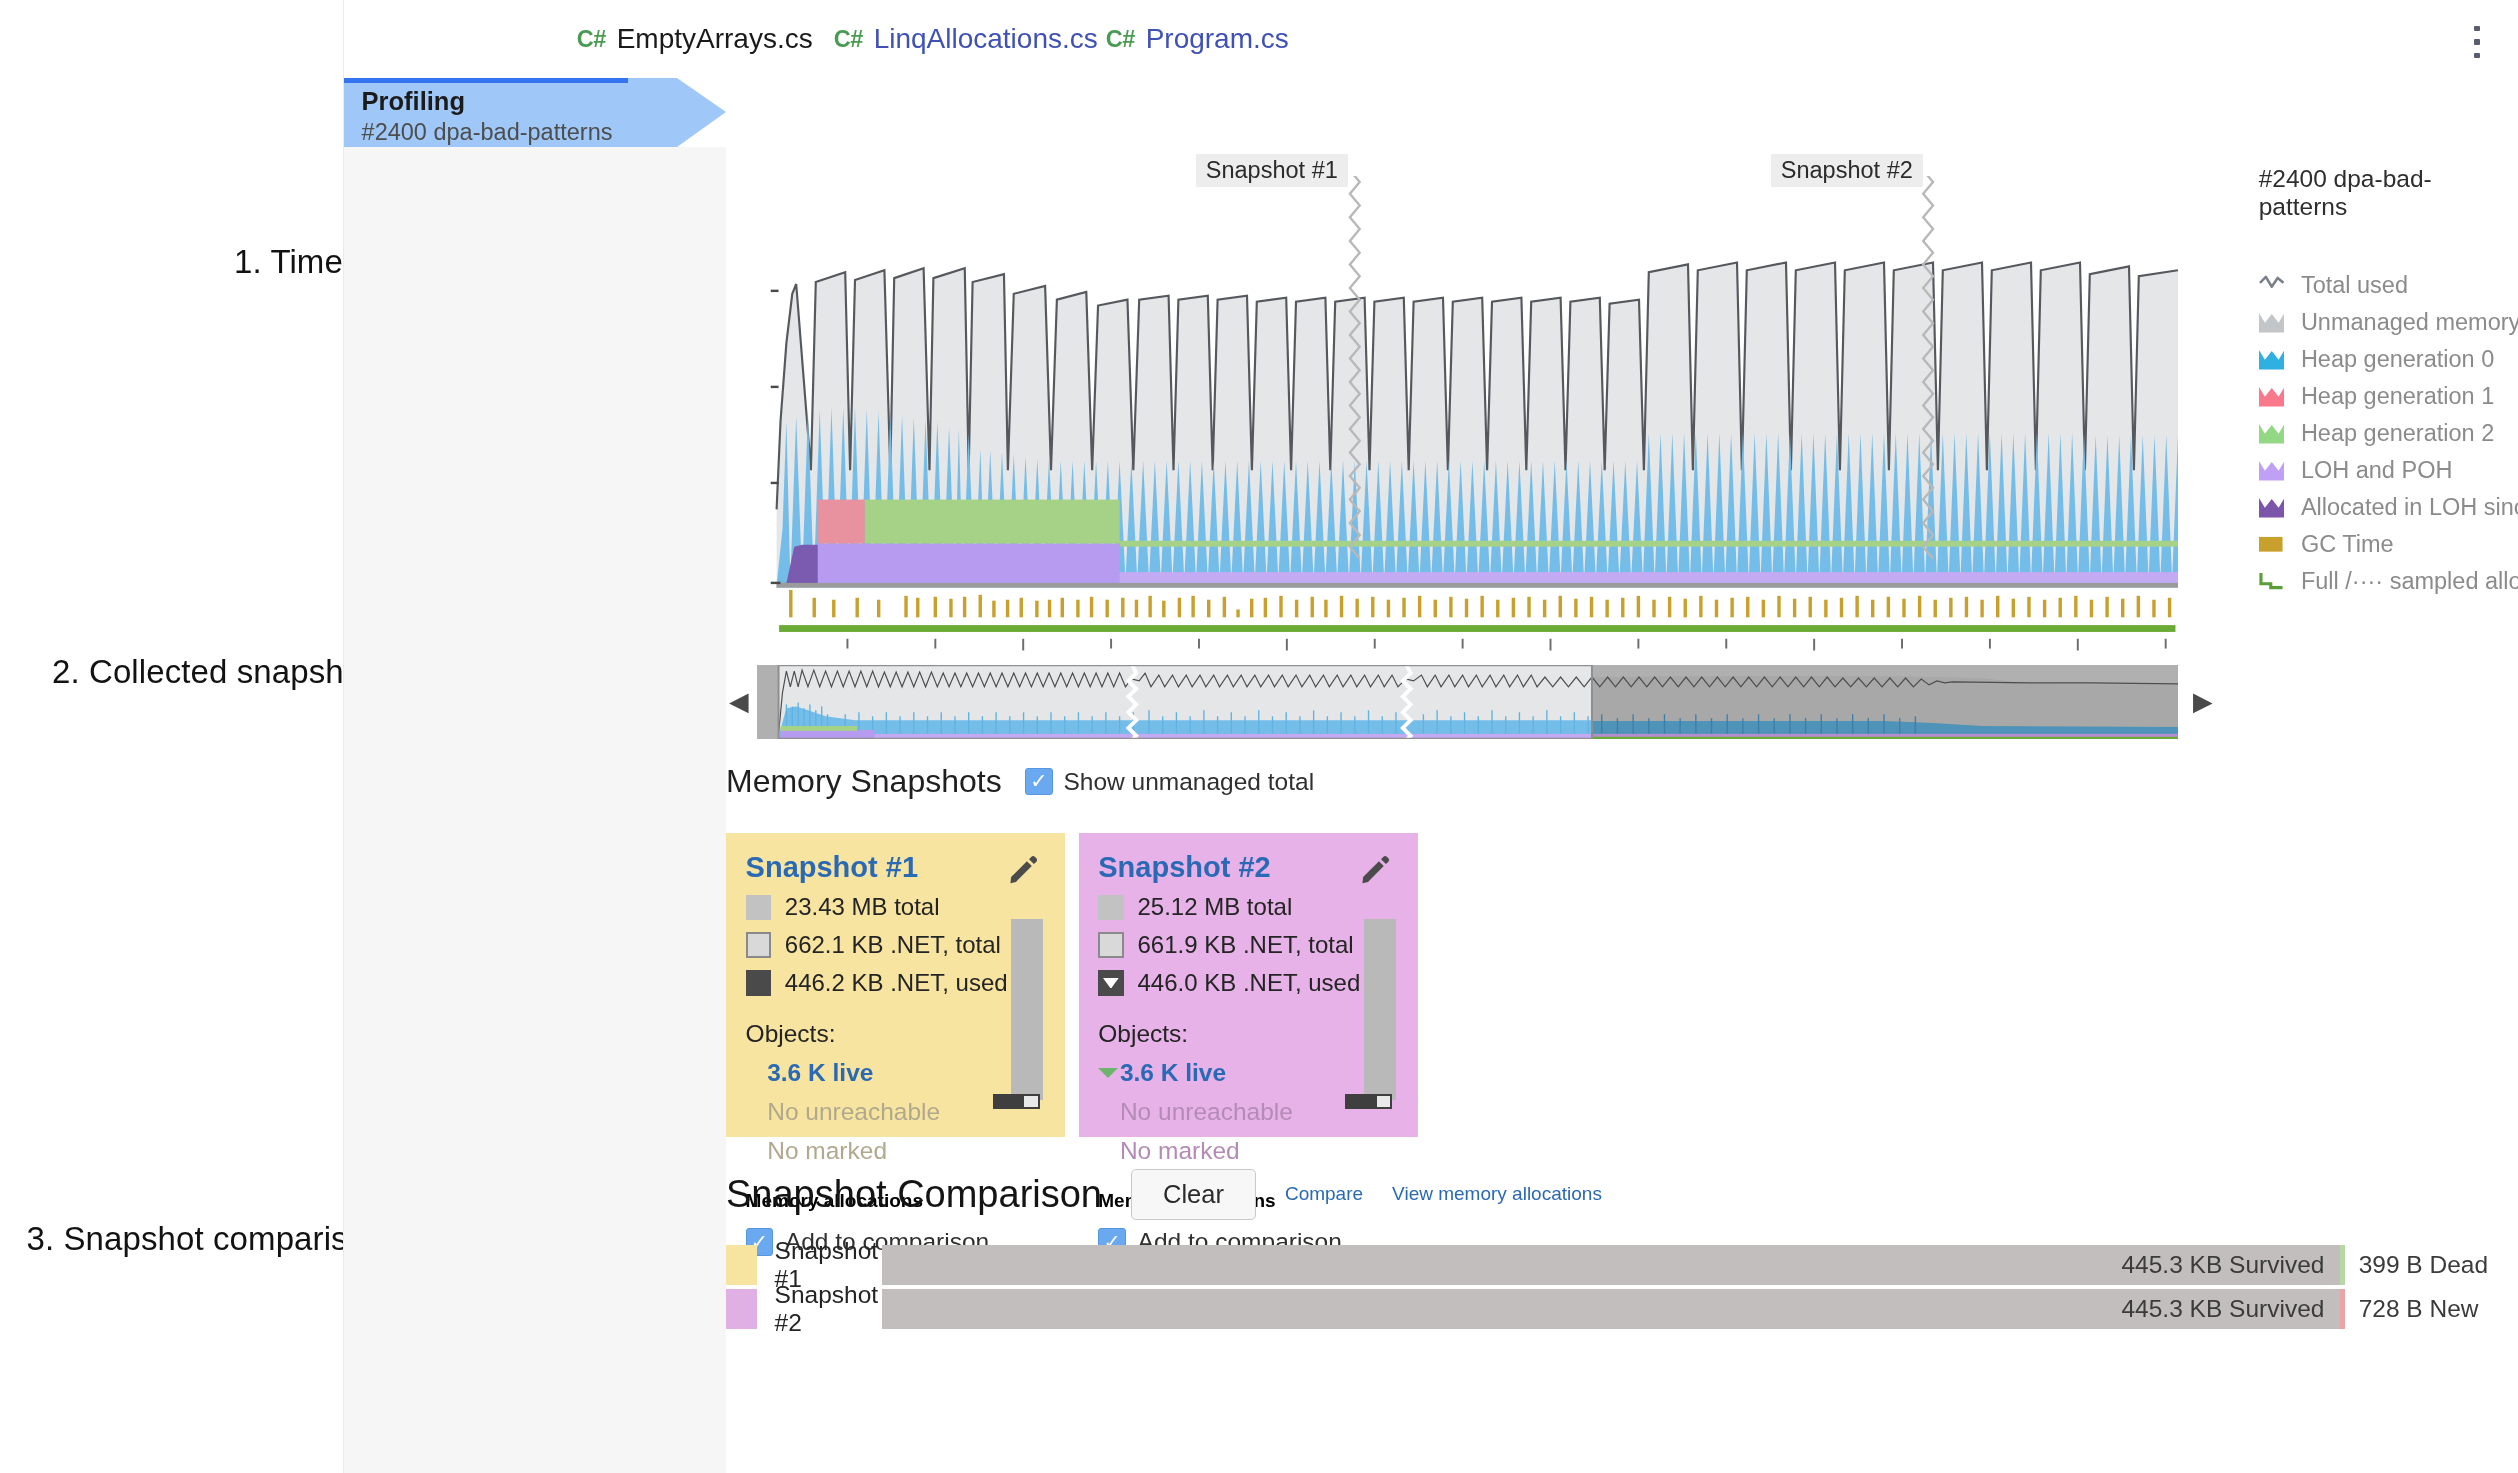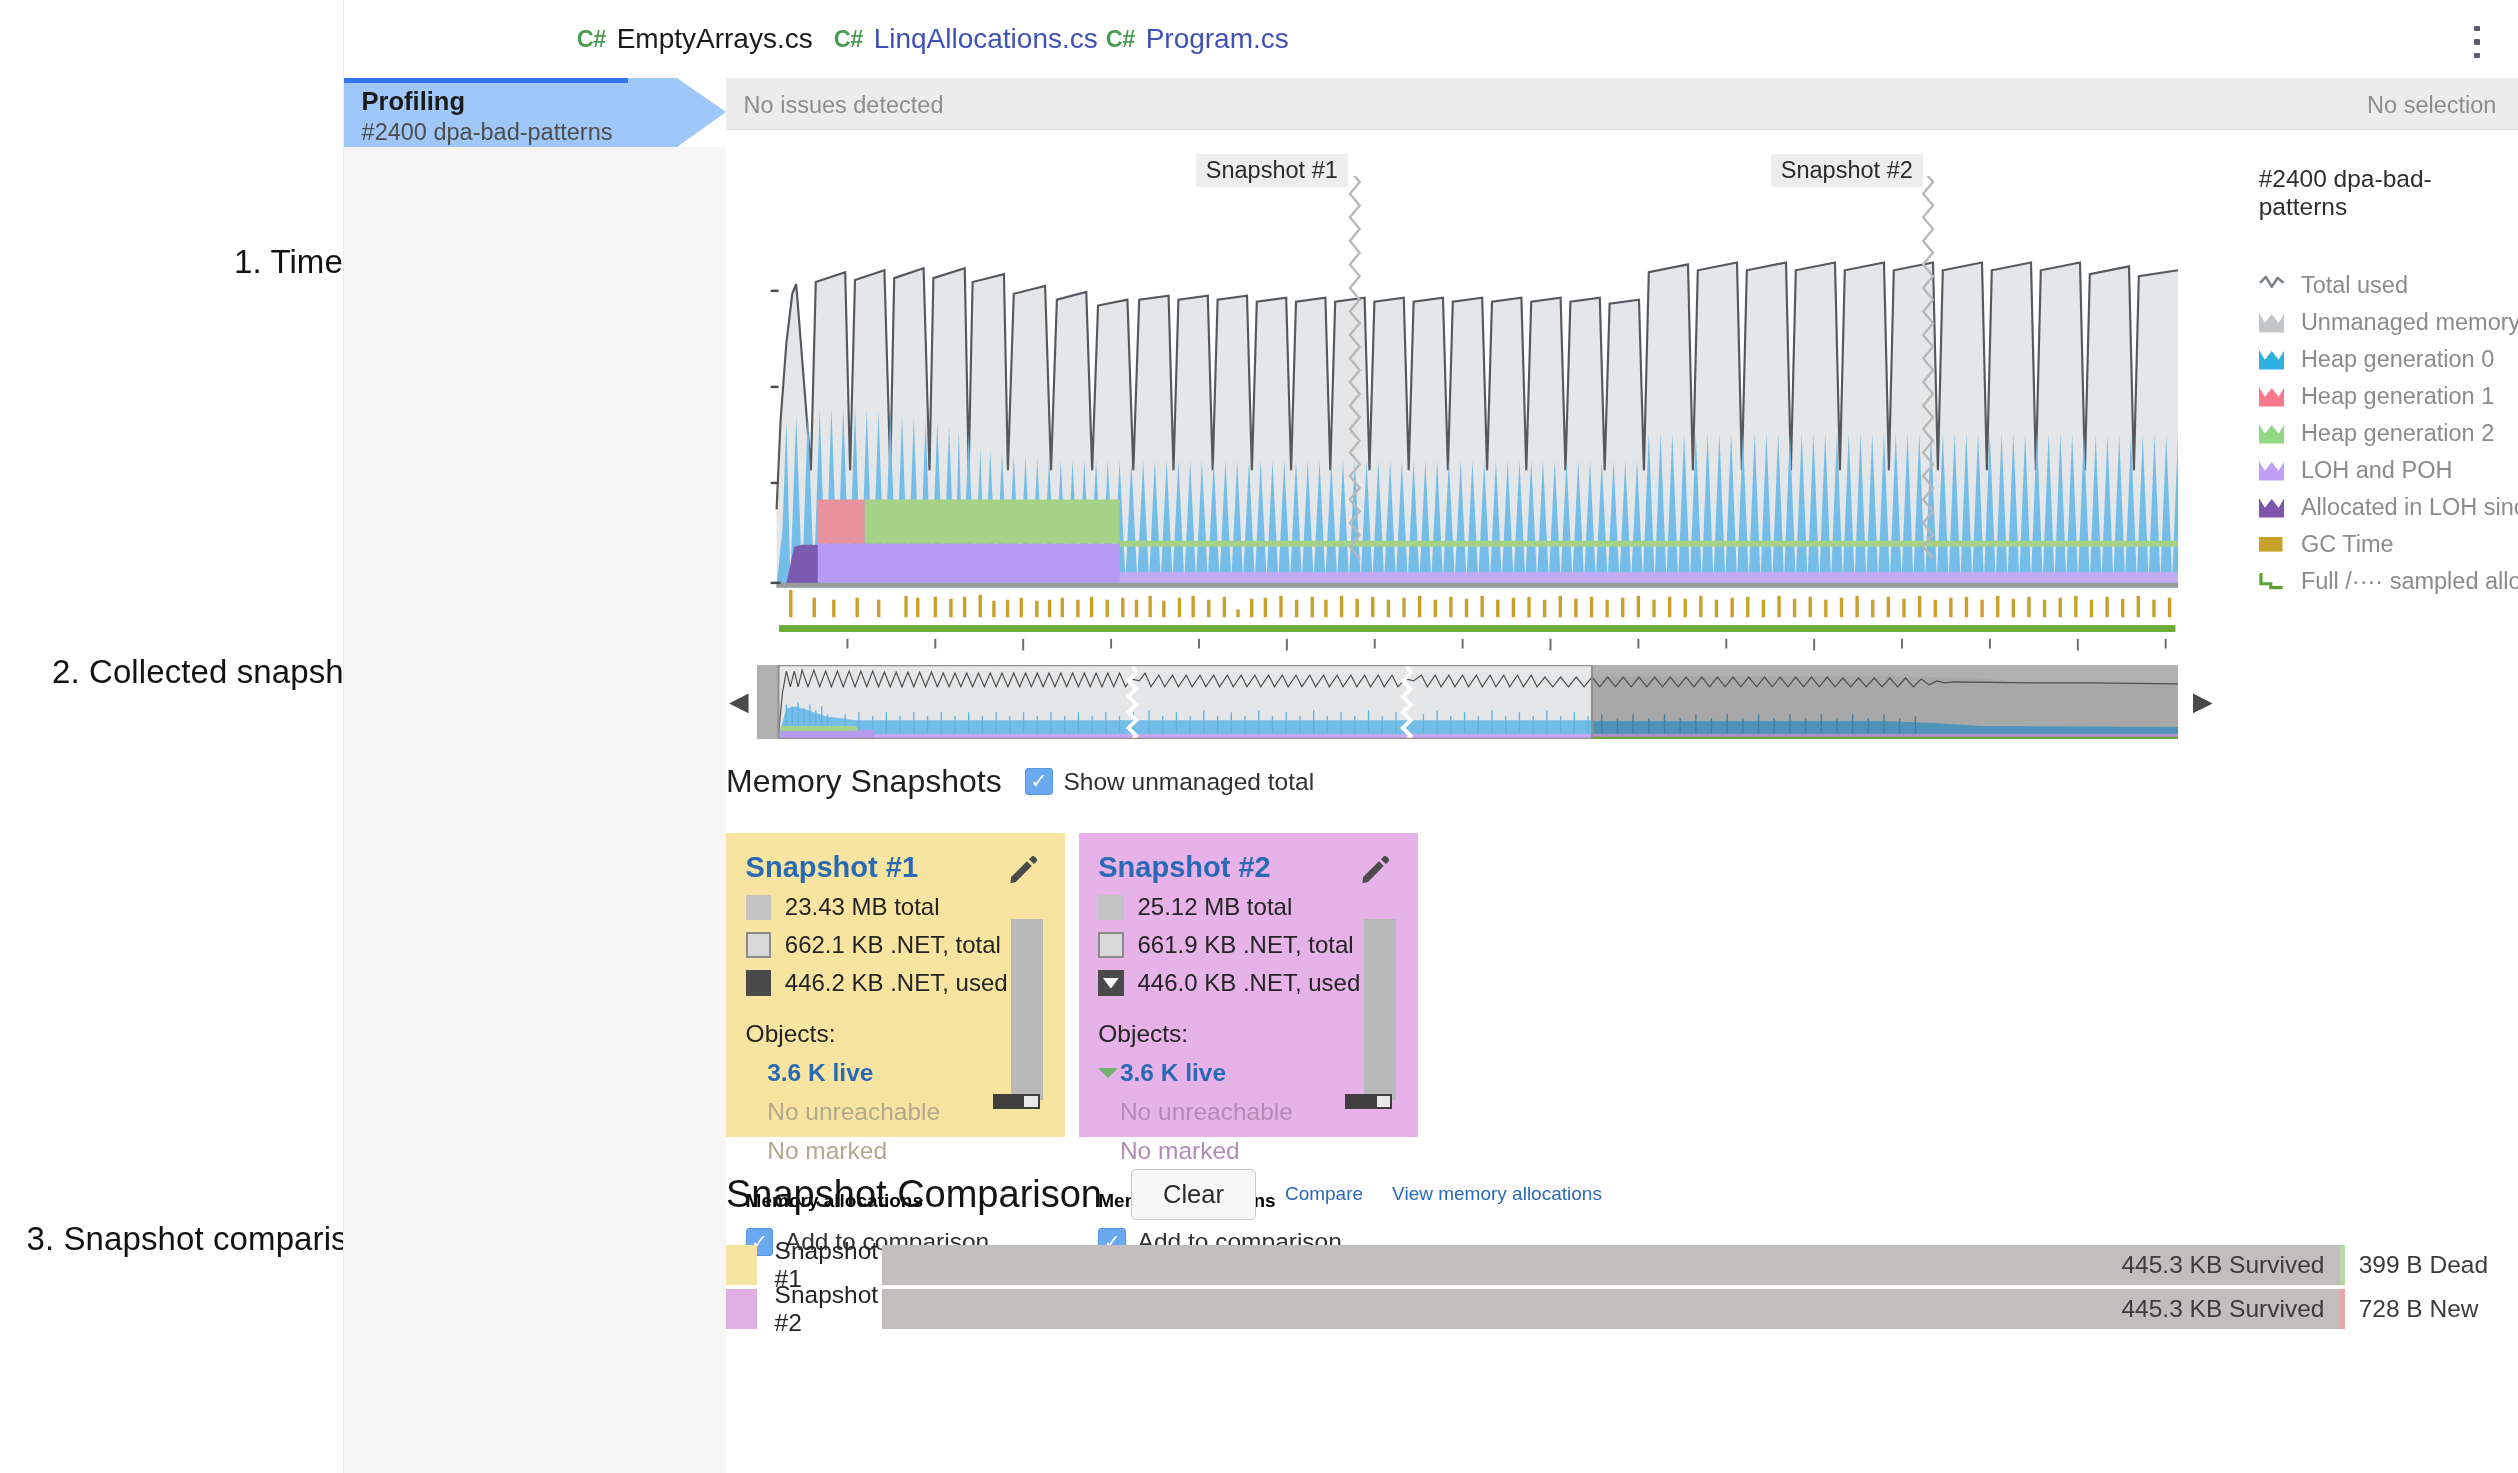--- a/index.html
+++ b/index.html
@@ -209,24 +209,20 @@
       </div>
   </div>
 
   <div class="session">
     <div class="session-bg"></div>
     <div class="session-top"></div>
     <div class="session-title">Profiling</div>
     <div class="session-sub">#2400 dpa-bad-patterns</div>
   </div>
 
-  <div class="status">
-    <div class="status-left">No issues detected</div>
-    <div class="status-right">No selection</div>
-  </div>
 
   <div class="body-area">
     <div class="left-rail"></div>
 
     <div class="chart-wrap">
       <div class="yaxis-label">20.0 MB</div>
 
       <div class="plot">
         <svg width="1421" height="412" viewBox="0 0 1450 420">
           <defs>

